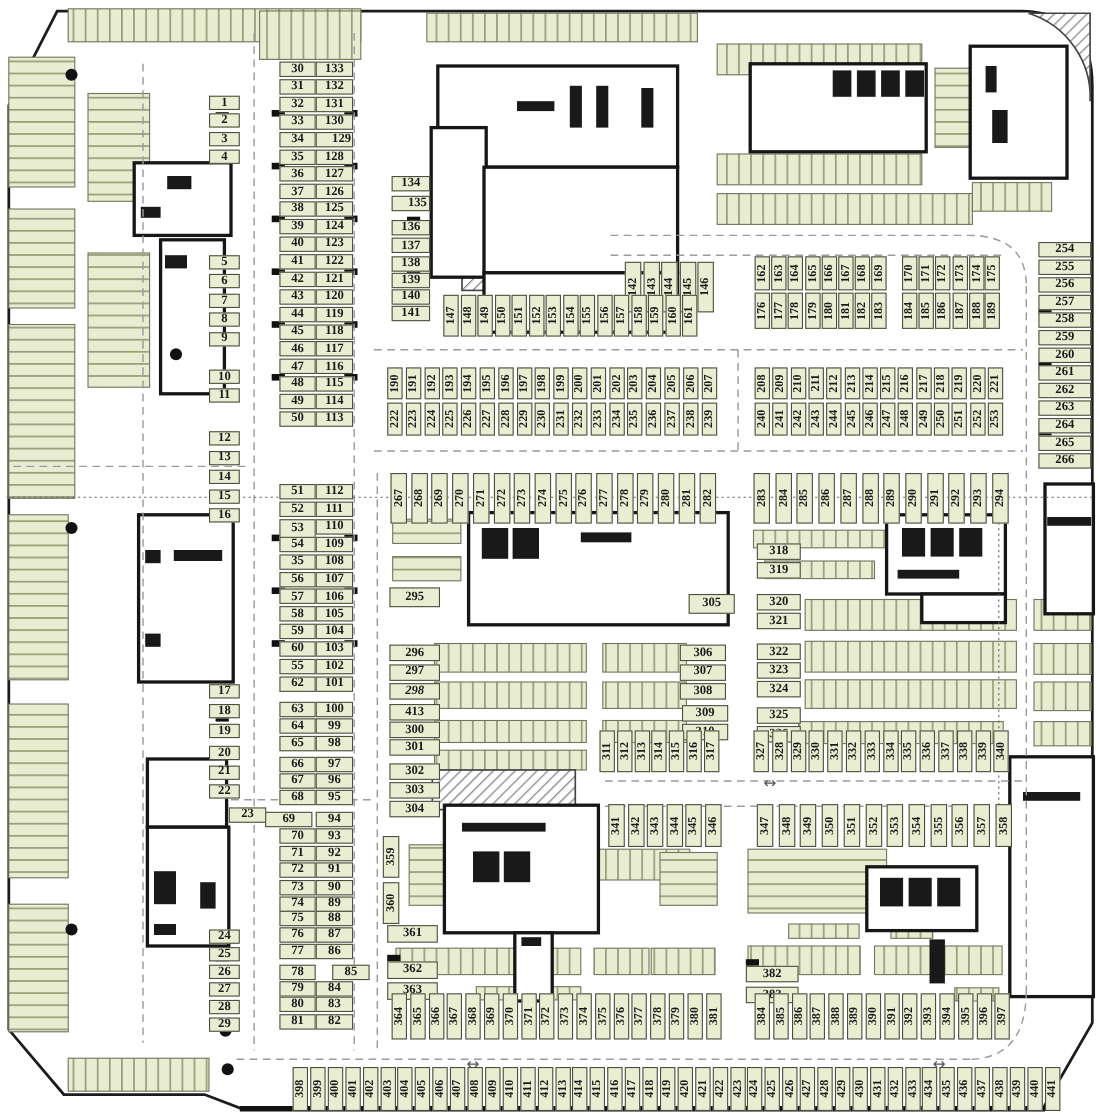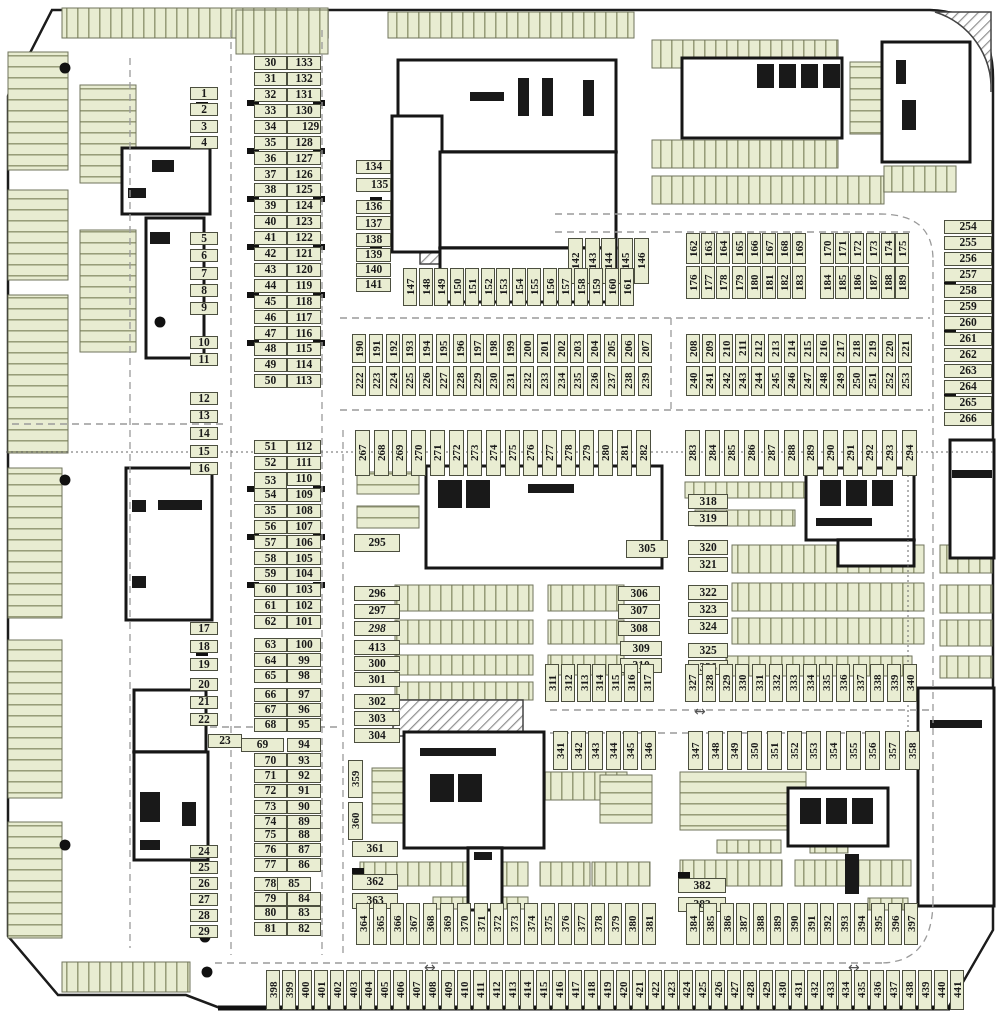--- a/index.html
+++ b/index.html
@@ -287,21 +287,21 @@
       <div class="cell" style="left: 254px; top: 440px; width: 33px; height: 14px;">51</div>
       <div class="cell" style="left: 254px; top: 455.9px; width: 33px; height: 14px;">52</div>
       <div class="cell" style="left: 254px; top: 471.8px; width: 33px; height: 18px; text-align: center;">53</div>
       <div class="cell" style="left: 254px; top: 487.7px; width: 33px; height: 14px;">54</div>
       <div class="cell" style="left: 254px; top: 503.6px; width: 33px; height: 14px;">35</div>
       <div class="cell" style="left: 254px; top: 519.5px; width: 33px; height: 14px;">56</div>
       <div class="cell" style="left: 254px; top: 535.4px; width: 33px; height: 14px;">57</div>
       <div class="cell" style="left: 254px; top: 551.3px; width: 33px; height: 14px;">58</div>
       <div class="cell" style="left: 254px; top: 567.2px; width: 33px; height: 14px;">59</div>
       <div class="cell" style="left: 254px; top: 583.1px; width: 33px; height: 14px;">60</div>
-      <div class="cell" style="left: 254px; top: 599px; width: 33px; height: 14px;">61</div>
+      <div class="cell" style="left: 254px; top: 599px; width: 33px; height: 14px;">55</div>
       <div class="cell" style="left: 254px; top: 614.9px; width: 33px; height: 14px;">62</div>
       <div class="cell" style="left: 287px; top: 440px; width: 34px; height: 14px;">112</div>
       <div class="cell" style="left: 287px; top: 455.9px; width: 34px; height: 14px;">111</div>
       <div class="cell" style="left: 287px; top: 471.8px; width: 34px; height: 14px;">110</div>
       <div class="cell" style="left: 287px; top: 487.7px; width: 34px; height: 14px;">109</div>
       <div class="cell" style="left: 287px; top: 503.6px; width: 34px; height: 14px;">108</div>
       <div class="cell" style="left: 287px; top: 519.5px; width: 34px; height: 14px;">107</div>
       <div class="cell" style="left: 287px; top: 535.4px; width: 34px; height: 14px;">106</div>
       <div class="cell" style="left: 287px; top: 551.3px; width: 34px; height: 14px;">105</div>
       <div class="cell" style="left: 287px; top: 567.2px; width: 34px; height: 14px;">104</div>
@@ -334,21 +334,21 @@
       <div class="cell" style="left: 287px; top: 815px; width: 34px; height: 14px;">89</div>
       <div class="cell" style="left: 254px; top: 828px; width: 33px; height: 14px;">75</div>
       <div class="cell" style="left: 254px; top: 842.8px; width: 33px; height: 14px;">76</div>
       <div class="cell" style="left: 254px; top: 857.6px; width: 33px; height: 14px;">77</div>
       <div class="cell" style="left: 287px; top: 828px; width: 34px; height: 14px;">88</div>
       <div class="cell" style="left: 287px; top: 842.8px; width: 34px; height: 14px;">87</div>
       <div class="cell" style="left: 287px; top: 857.6px; width: 34px; height: 14px;">86</div>
       <div class="cell" style="left: 254px; top: 877px; width: 33px; height: 14px;">78</div>
       <div class="cell" style="left: 254px; top: 891.5px; width: 33px; height: 14px;">79</div>
       <div class="cell" style="left: 254px; top: 906px; width: 33px; height: 14px;">80</div>
-      <div class="cell" style="left: 277px; top: 877px; width: 34px; height: 14px;">85</div>
+      <div class="cell" style="left: 302px; top: 877px; width: 34px; height: 14px;">85</div>
       <div class="cell" style="left: 287px; top: 891.5px; width: 34px; height: 14px;">84</div>
       <div class="cell" style="left: 287px; top: 906px; width: 34px; height: 14px;">83</div>
       <div class="cell" style="left: 254px; top: 922px; width: 33px; height: 14px;">81</div>
       <div class="cell" style="left: 287px; top: 922px; width: 34px; height: 14px;">82</div>
       <div class="cell" style="left: 356px; top: 160px; width: 35px; height: 14px;">134</div>
       <div class="cell" style="left: 356px; top: 178px; width: 35px; height: 14px; padding-left: 12px;">135</div>
       <div class="cell" style="left: 356px; top: 200px; width: 35px; height: 14px;">136</div>
       <div class="cell" style="left: 356px; top: 216.3px; width: 35px; height: 14px;">137</div>
       <div class="cell" style="left: 356px; top: 232.6px; width: 35px; height: 14px;">138</div>
       <div class="cell" style="left: 356px; top: 248px; width: 35px; height: 14px;">139</div>

